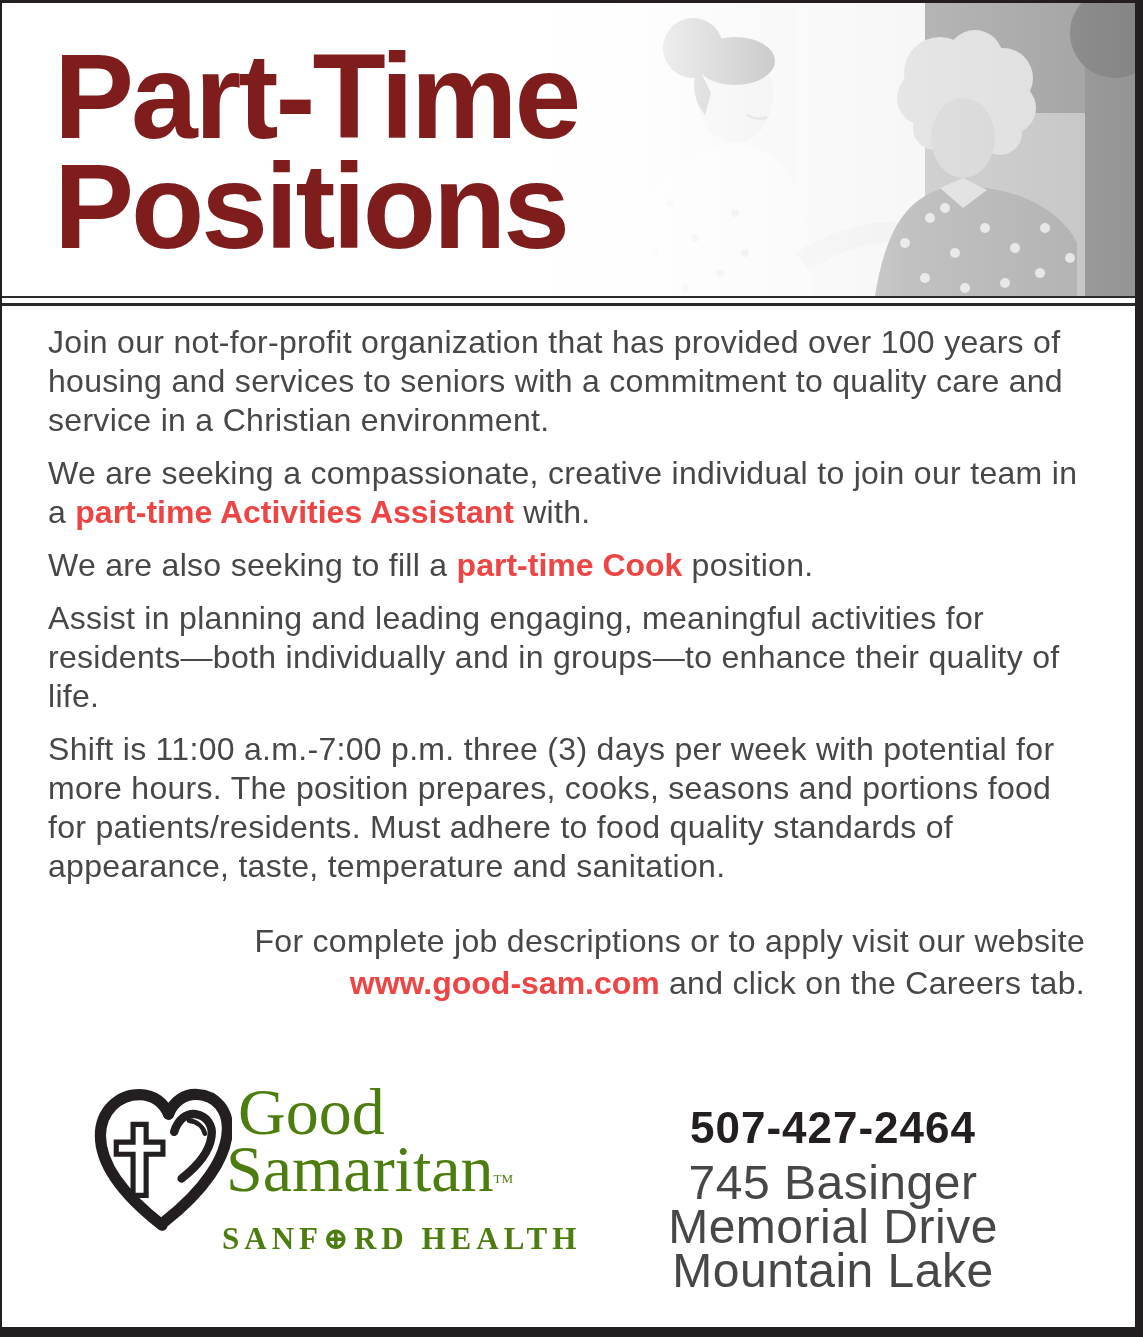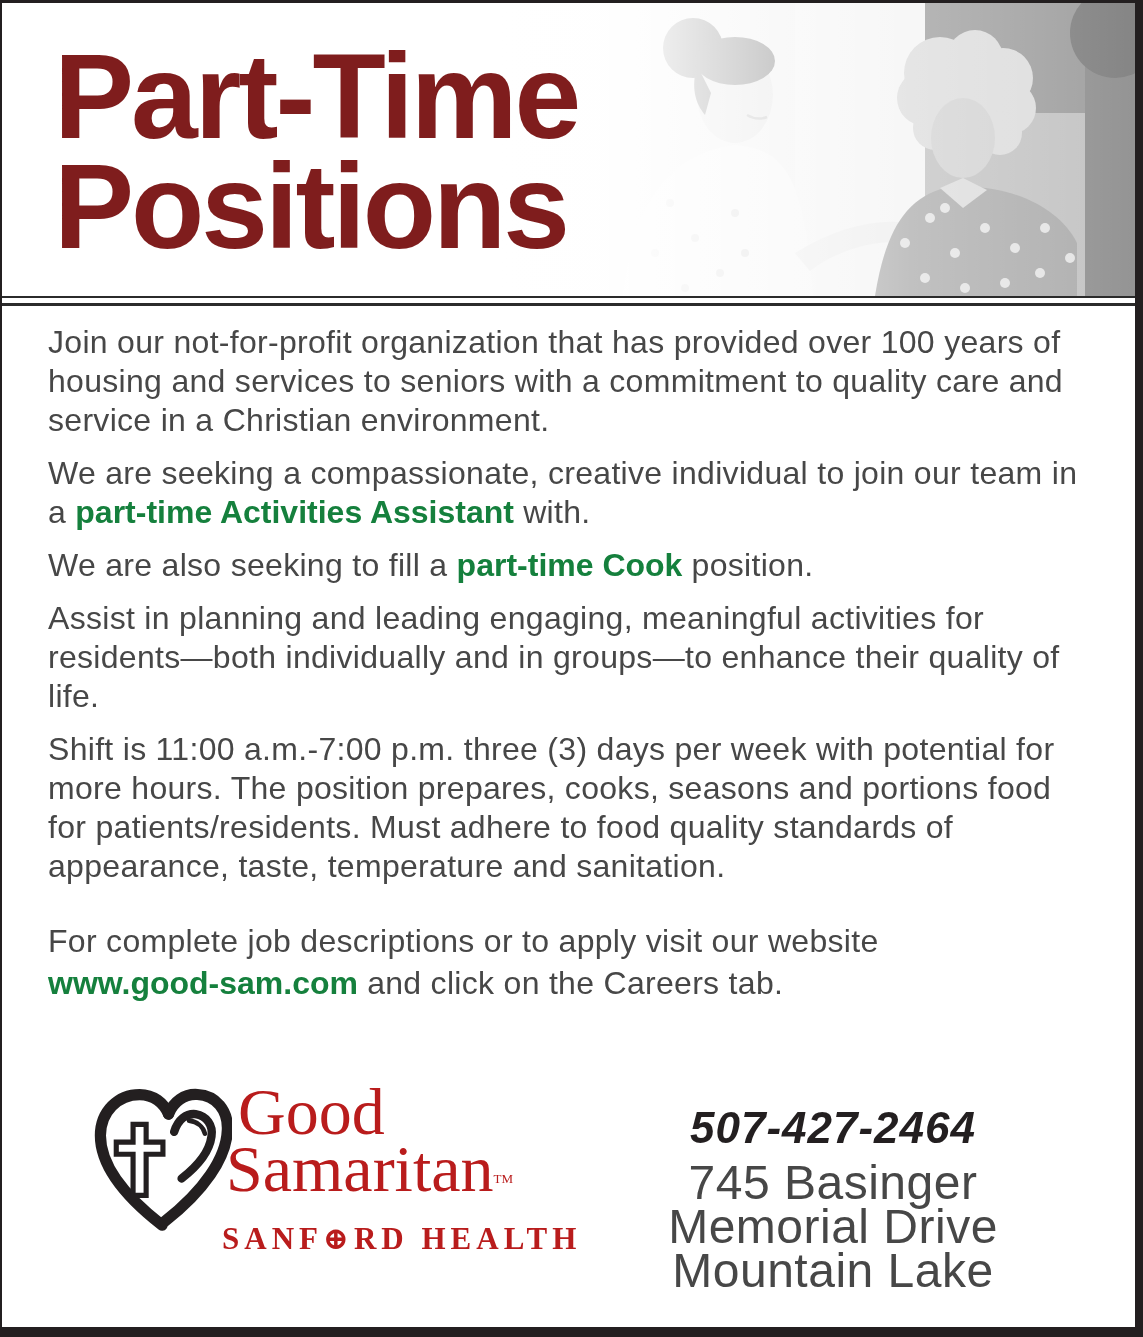--- a/index.html
+++ b/index.html
@@ -25,37 +25,37 @@
     letter-spacing:-3px;color:#7f1d1d;
   }
   .rule{height:3px;background:#2b2b2b;margin-top:5px;}
   
   .copy{
     padding:17px 50px 0 46px;
     color:#474747;
     font-size:32px;line-height:39px;letter-spacing:.3px;
   }
   .copy p{margin:0 0 14px 0;}
-  .copy strong{color:#15803d;font-weight:bold;letter-spacing:0;margin-top:8px;}
-  .cta{text-align:left;margin-top:34px !important;line-height:42px;}
+  .copy strong{color:#ef4444;font-weight:bold;letter-spacing:0;margin-top:8px;}
+  .cta{text-align:right;margin-top:34px !important;line-height:42px;}
   
   .footer{position:absolute;left:0;top:1068px;width:100%;display:flex;z-index:2;}
   .logo{margin-left:90px;display:flex;}
   .heart{width:140px;height:158px;margin-top:8px;}
-  .logo-text{margin-left:6px;color:#b91c1c;}
+  .logo-text{margin-left:6px;color:#4d7c0f;}
   .brand1{font-family:"Liberation Serif","DejaVu Serif",serif;font-size:66px;line-height:58px;padding-top:12px;}
   .brand2{font-family:"Liberation Serif","DejaVu Serif",serif;font-size:66px;line-height:56px;margin-left:-12px;}
   .tm{font-size:13px;vertical-align:8px;letter-spacing:0;}
   .tagline{
     font-family:"Liberation Serif","DejaVu Serif",serif;
     font-size:31px;font-weight:600;letter-spacing:5px;
     margin-top:13px;margin-left:-16px;white-space:nowrap;
   }
   .contact{margin-left:auto;margin-right:52px;width:500px;text-align:center;padding-top:32px;color:#474747;}
-  .phone{font-size:44px;font-weight:bold;color:#231f20;letter-spacing:1px;margin-bottom:8px;font-style:italic;}
+  .phone{font-size:44px;font-weight:bold;color:#231f20;letter-spacing:1px;margin-bottom:8px;}
   .addr,.city{font-size:48px;line-height:44px;letter-spacing:.5px;}
 </style>
 </head>
 <body>
 
 <div class="ad">
 
   <div class="hero">
     <div class="photo">
       <svg width="640" height="293" viewBox="0 0 640 293" xmlns="http://www.w3.org/2000/svg">

